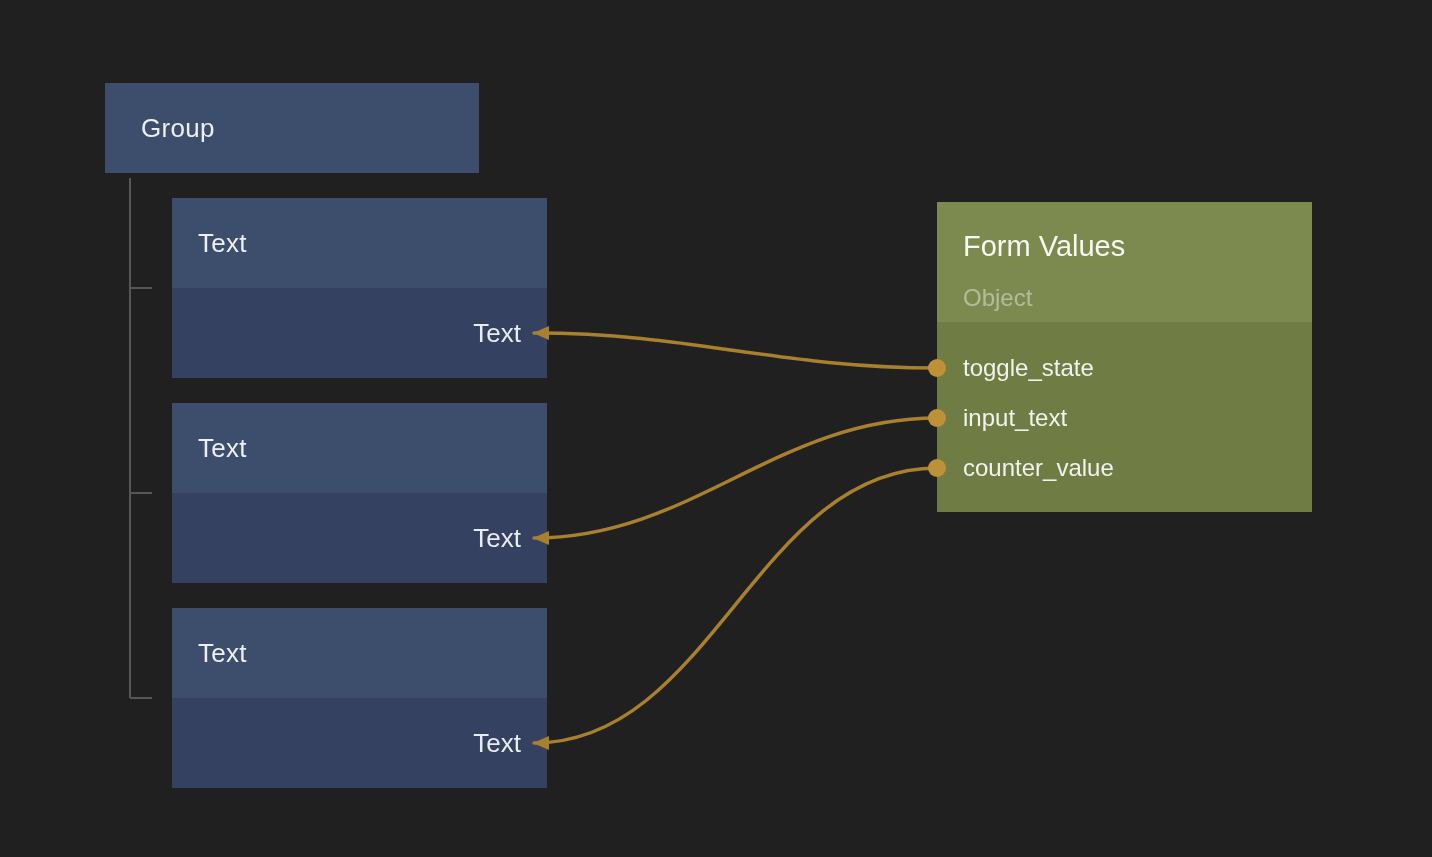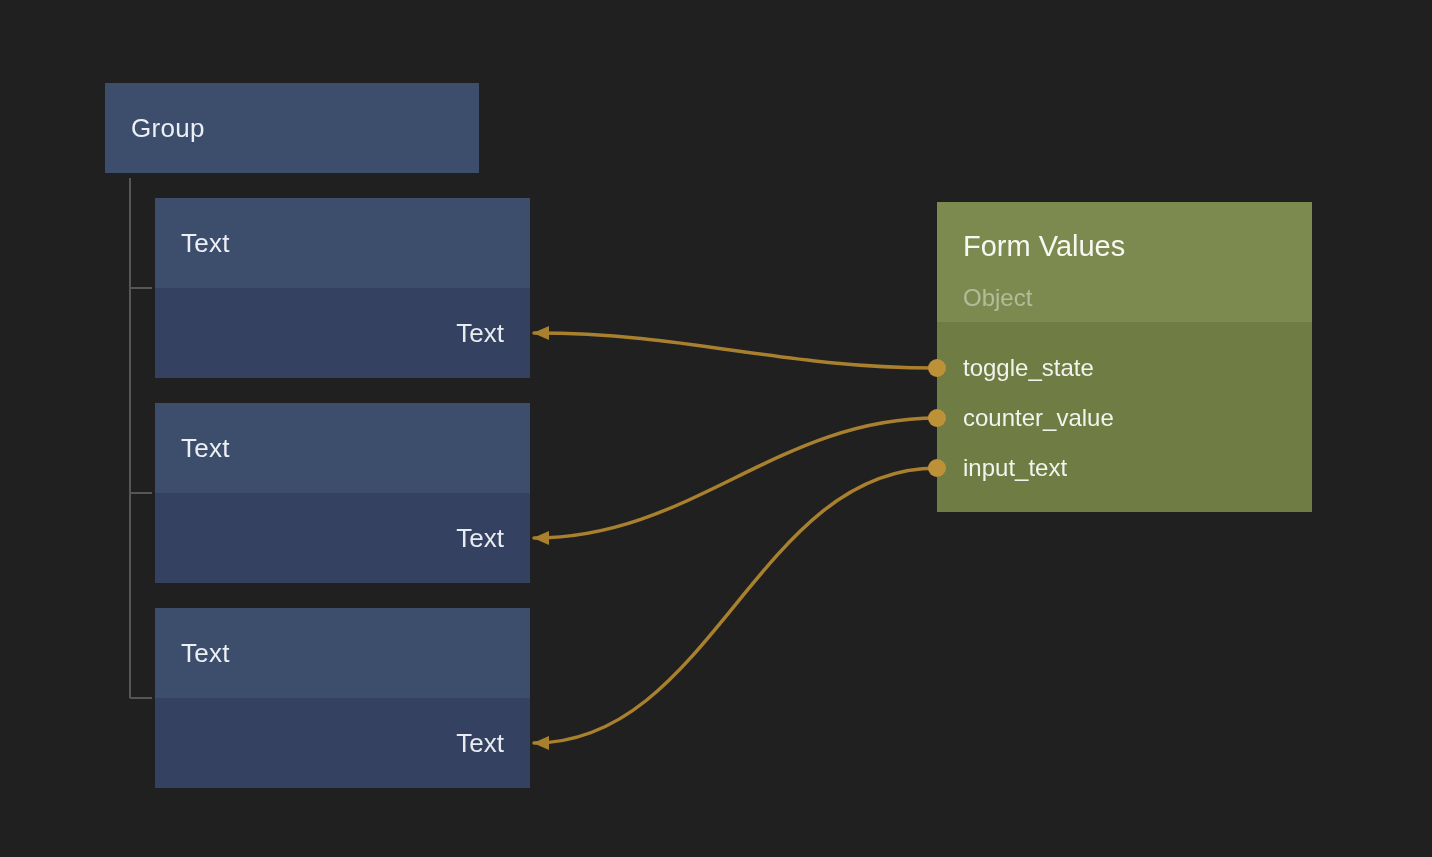--- a/index.html
+++ b/index.html
@@ -11,26 +11,26 @@
     overflow: hidden;
     font-family: "Liberation Sans", sans-serif;
   }
   .node { position: absolute; box-sizing: border-box; }
 
   
   .group-node {
     left: 105px; top: 83px; width: 374px; height: 90px;
     background: #3d4e6c;
     display: flex; align-items: center;
-    padding-left: 26px;
+    padding-left: 36px;
   }
   .node-title { color: #eceff4; font-size: 26px; letter-spacing: 0.3px; }
 
   
-  .text-node { left: 155px; width: 375px; height: 180px; border-radius: 22px; }
+  .text-node { left: 172px; width: 375px; height: 180px; border-radius: 22px; }
   #text-node-1 { top: 198px; }
   #text-node-2 { top: 403px; }
   #text-node-3 { top: 608px; }
   .text-node .header {
     height: 90px; background: #3d4e6c;
     display: flex; align-items: center; padding-left: 26px;
     box-sizing: border-box;
   }
   .text-node .input-row {
     height: 90px; background: #344161;
@@ -116,23 +116,23 @@
 <div class="node form-node">
   <div class="form-header">
     <div class="form-title">Form Values</div>
     <div class="form-subtitle">Object</div>
   </div>
   <div class="form-body">
     <div class="form-row">
       <span>toggle_state</span>
     </div>
     <div class="form-row">
-      <span>counter_value</span>
+      <span>input_text</span>
     </div>
     <div class="form-row">
-      <span>input_text</span>
+      <span>counter_value</span>
     </div>
   </div>
 </div>
 
 <div class="port" id="port-0"></div>
 <div class="port" id="port-1"></div>
 <div class="port" id="port-2"></div>
 
 </body></html>

